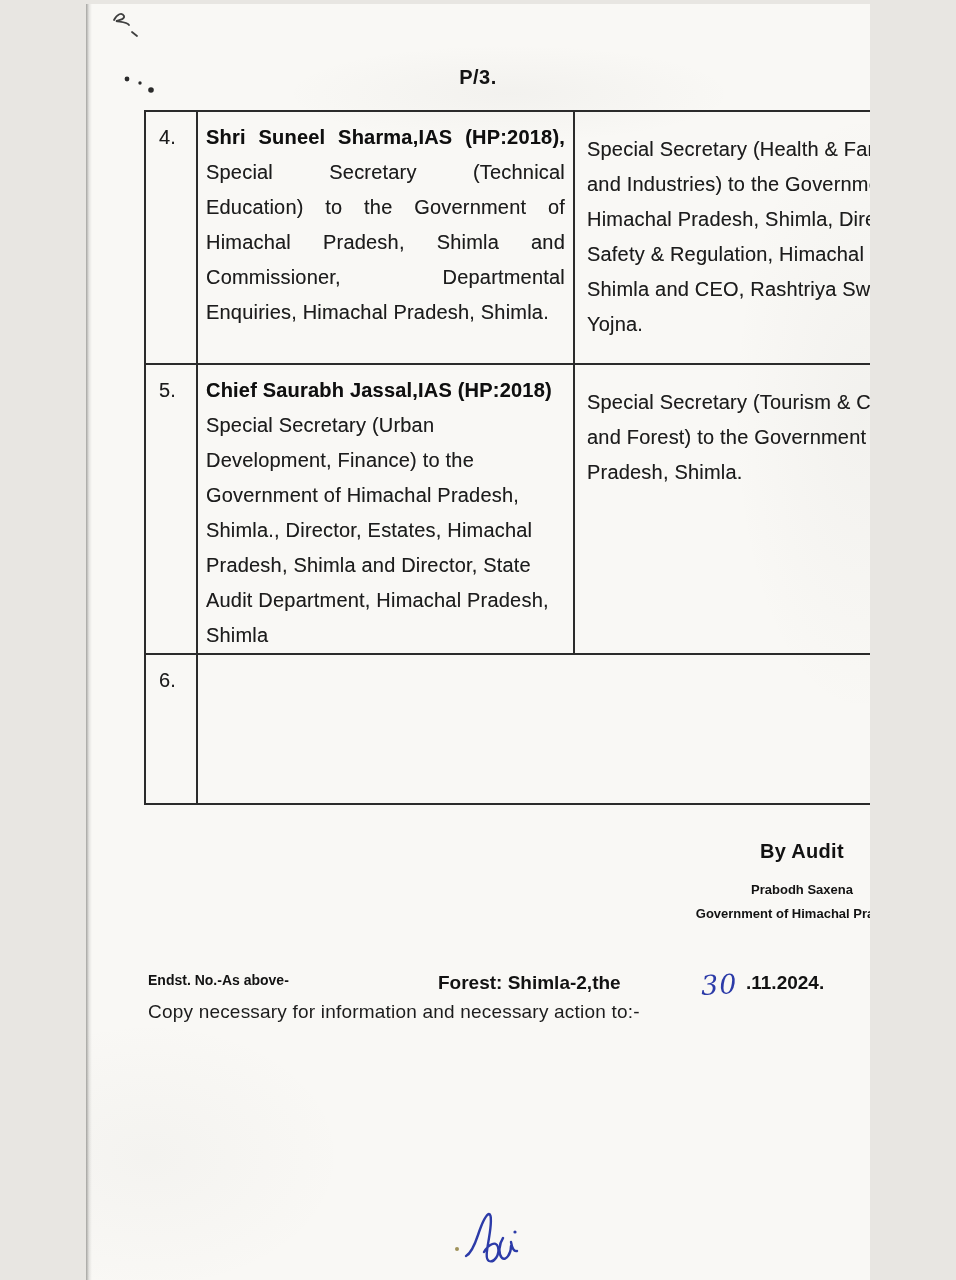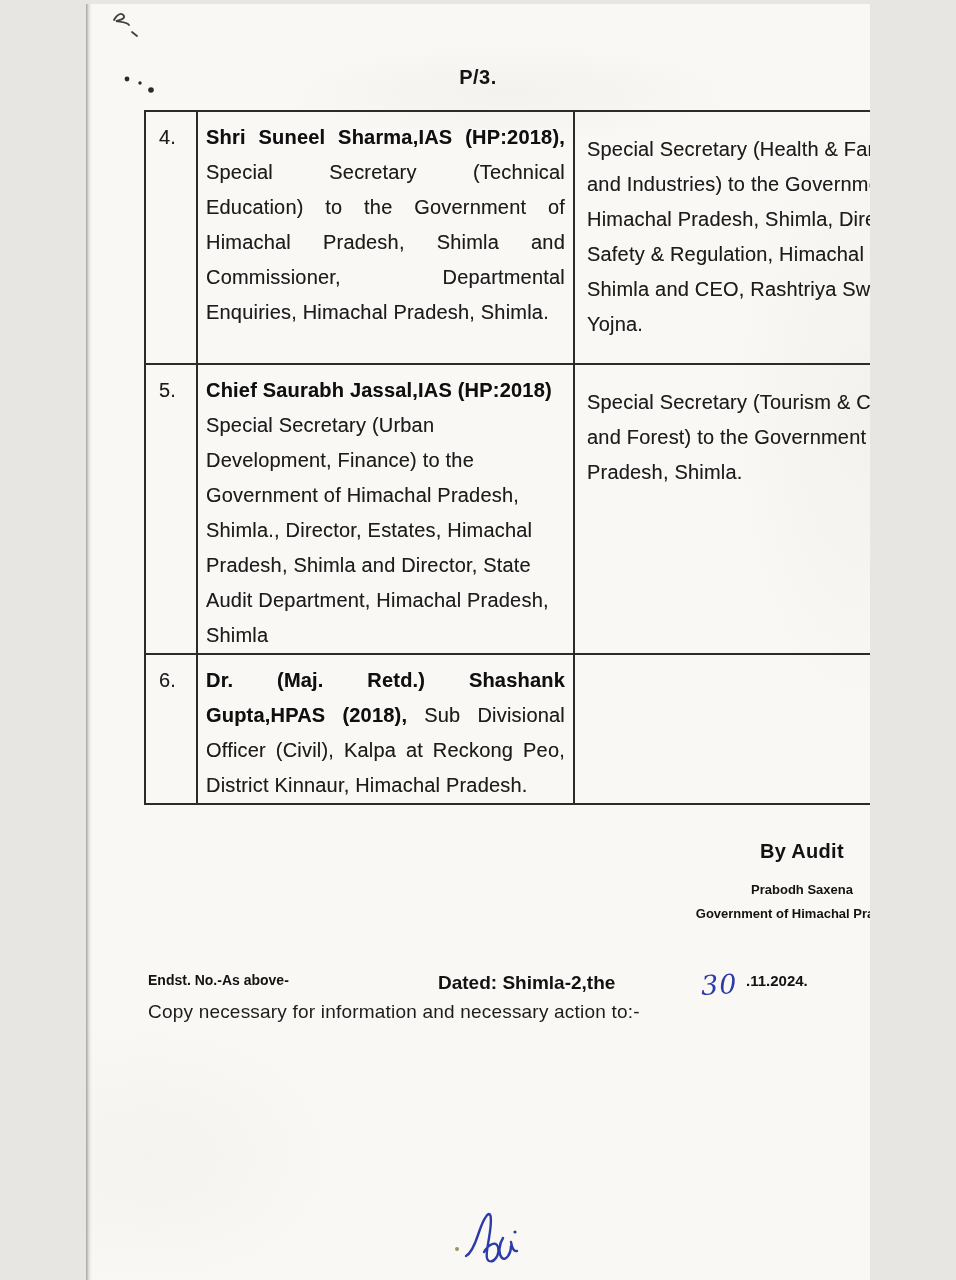--- a/index.html
+++ b/index.html
@@ -50,21 +50,21 @@
   .sig-line { font-weight:bold; font-size:13px; line-height:24px; color:#121212; }
   .endst-row { position:absolute; left:0; top:968px; width:100%; height:34px; }
   .endst-label { position:absolute; left:62px; font-weight:bold; font-size:14px; color:#121212; }
   .dated-label { position:absolute; left:352px; font-weight:bold; font-size:19px; color:#121212; }
   .hand-day {
     position:absolute; left:615px; top:-3px;
     font-family:"DejaVu Serif", serif; font-style:italic;
     font-size:27px; color:#2c3ba8; letter-spacing:1px;
     transform:rotate(-3deg); display:inline-block;
   }
-  .date-rest { position:absolute; left:660px; font-weight:bold; font-size:15px; color:#121212; }
+  .date-rest { position:absolute; left:660px; font-weight:bold; font-size:19px; color:#121212; }
   .copy-line { position:absolute; left:62px; top:997px; font-size:19px; letter-spacing:0.2px; }
   .list-item {
     position:absolute; left:52px; top:1031px; width:853px;
     font-size:19.5px; line-height:38px; text-align:justify;
     word-spacing:3px; letter-spacing:0.2px;
   }
   .list-num { margin-right:20px; }
   .contd { position:absolute; left:796px; top:1172px; font-weight:bold; font-size:20px; color:#121212; }
   .ink-marks { position:absolute; left:16px; top:4px; }
   .signature { position:absolute; left:362px; top:1198px; }
@@ -92,32 +92,31 @@
 
     <div class="cell c-num">4.</div>
     <div class="cell c-left just"><span class="b">Shri Suneel Sharma,IAS (HP:2018),</span><span> Special Secretary (Technical Education) to the Government of Himachal Pradesh, Shimla and Commissioner, Departmental Enquiries, Himachal Pradesh, Shimla.</span></div>
     <div class="cell c-right last-col">Special Secretary (Health &amp; Family Welfare and Industries) to the Government of Himachal Pradesh, Shimla, Director, Health Safety &amp; Regulation, Himachal Pradesh, Shimla and CEO, Rashtriya Swasthya Bima Yojna.</div>
 
     <div class="cell c-num">5.</div>
     <div class="cell c-left"><span class="b">Chief Saurabh Jassal,IAS (HP:2018)</span><span> Special Secretary (Urban Development, Finance) to the Government of Himachal Pradesh, Shimla., Director, Estates, Himachal Pradesh, Shimla and Director, State Audit Department, Himachal Pradesh, Shimla</span></div>
     <div class="cell c-right last-col">Special Secretary (Tourism &amp; Civil Aviation and Forest) to the Government of Himachal Pradesh, Shimla.</div>
 
     <div class="cell c-num last-row">6.</div>
-    <div class="cell c-left just last-row"><span class="b">Dr. (Maj. Retd.) Shashank Gupta,HPAS (2018),</span><span> Sub Divisional Officer (Civil), Kalpa at Reckong Peo, District Kinnaur, Himachal Pradesh.</span></div>
   </div>
 
   <div class="by-order-block">
     <div class="by-order">By Audit</div>
     <div class="sig-line">Prabodh Saxena</div>
     <div class="sig-line">Government of Himachal Pradesh.</div>
   </div>
 
   <div class="endst-row">
     <span class="endst-label">Endst. No.-As above-</span>
-    <span class="dated-label">Dated: Shimla-2,the</span>
+    <span class="dated-label">Forest: Shimla-2,the</span>
     <span class="hand-day">30</span>
     <span class="date-rest">.11.2024.</span>
   </div>
 
   <div class="copy-line">Copy necessary for information and necessary action to:-</div>
 
 
   <div class="contd">Contd.P.4.</div>
 
   <svg class="signature" width="86" height="78" viewBox="0 0 86 78">

